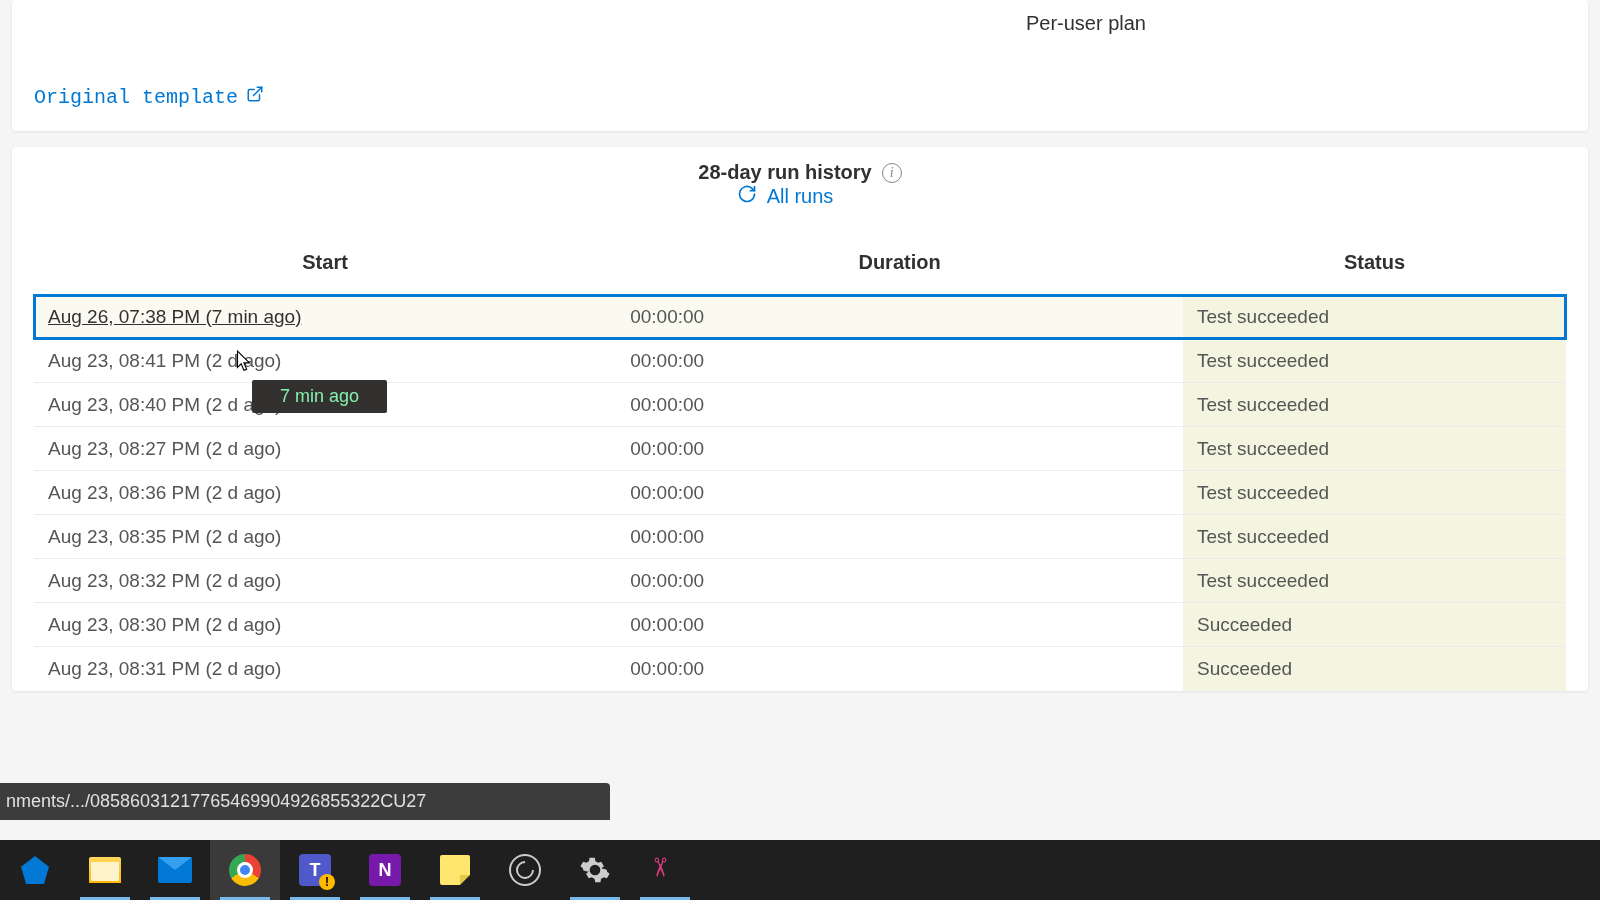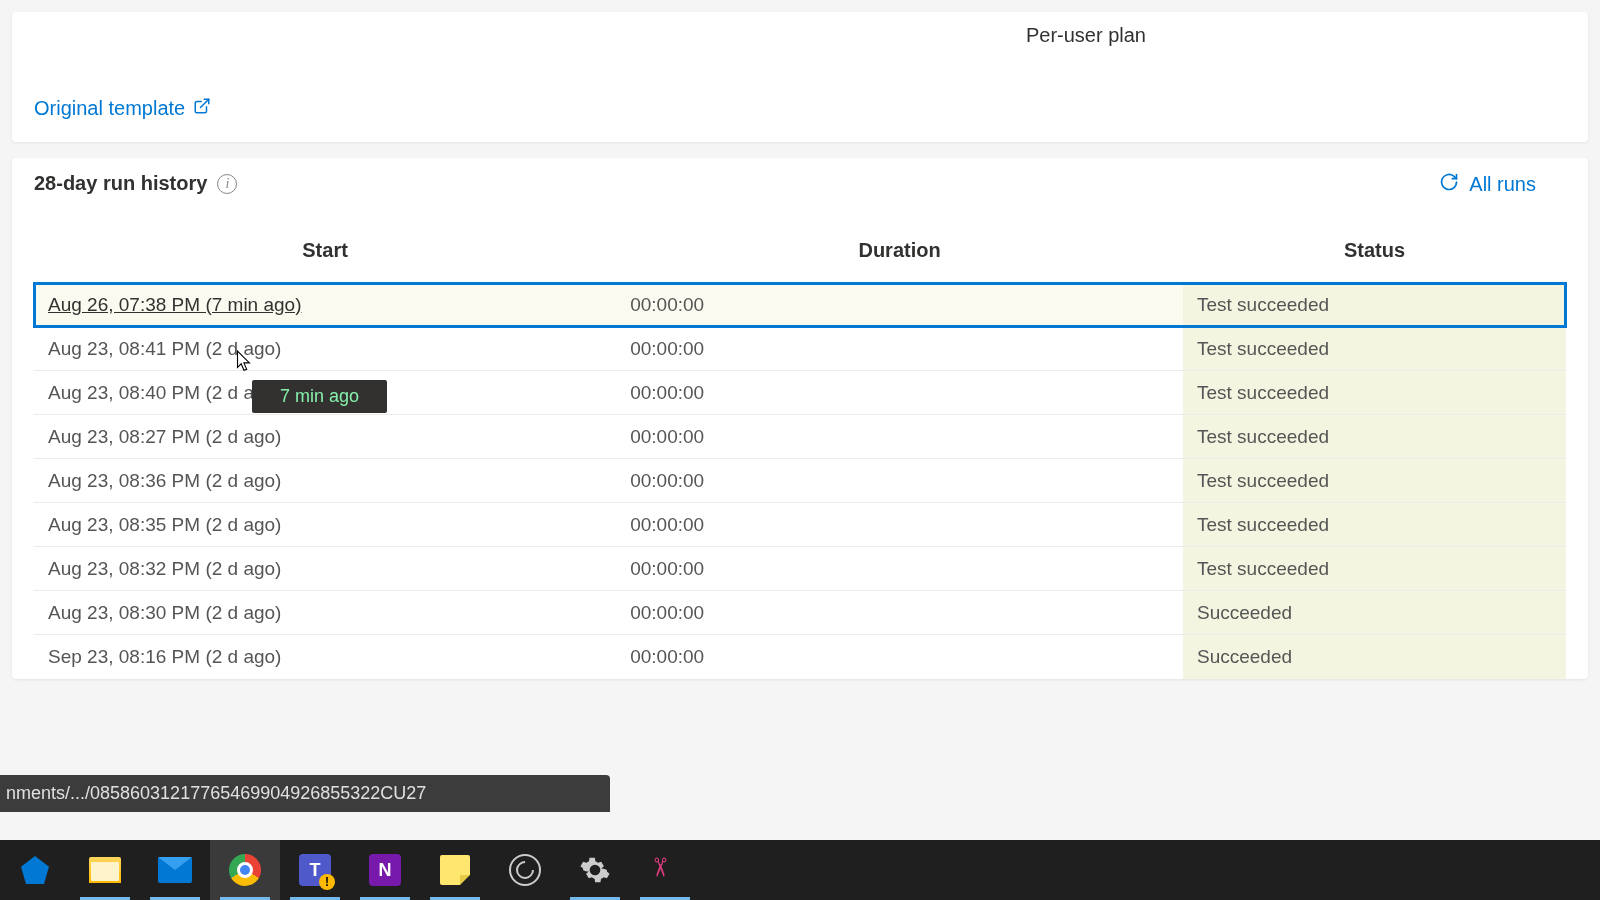--- a/index.html
+++ b/index.html
@@ -10,21 +10,20 @@
     body {
       font-family: "Segoe UI", Tahoma, Geneva, Verdana, sans-serif;
       background: #f5f5f5;
       width: 1600px;
       height: 900px;
       overflow: hidden;
       position: relative;
     }
     .main-container {
       padding: 0 12px;
-      margin-top: 12px;
     }
     .top-card {
       background: #ffffff;
       border-radius: 4px;
       padding: 12px 22px 22px 22px;
       margin-bottom: 16px;
       box-shadow: 0 1px 3px rgba(0,0,0,0.08);
     }
     .plan-label {
       text-align: right;
@@ -35,37 +34,39 @@
       margin-bottom: 50px;
     }
     .original-template-link {
       display: inline-flex;
       align-items: center;
       color: #0078d4;
       font-size: 20px;
       cursor: pointer;
       text-decoration: none;
       gap: 8px;
+      font-family: Liberation Mono, monospace;
     }
     .external-link-icon svg {
       width: 18px;
       height: 18px;
       stroke: #0078d4;
       fill: none;
     }
     .history-card {
       background: #ffffff;
       border-radius: 4px;
       box-shadow: 0 1px 3px rgba(0,0,0,0.08);
     }
     .history-header {
       display: flex;
-      align-items: flex-start;
+      align-items: center;
       justify-content: space-between;
       padding: 14px 22px 14px 22px;
+      flex-direction: column;
     }
     .history-title-wrap {
       display: flex;
       align-items: center;
       gap: 10px;
     }
     .history-title {
       font-size: 20px;
       font-weight: 700;
       color: #323130;
@@ -161,21 +162,21 @@
       position: absolute;
       z-index: 200;
       pointer-events: none;
     }
     .cursor-pointer svg {
       width: 22px;
       height: 26px;
     }
     .status-bar {
       position: absolute;
-      bottom: 88px;
+      bottom: 80px;
       left: 0;
       background: #3c3c3c;
       color: #e0e0e0;
       font-size: 18px;
       padding: 8px 14px 8px 6px;
       border-top-right-radius: 4px;
       z-index: 50;
       min-width: 610px;
     }
     .taskbar {
@@ -442,21 +443,21 @@
               <td class="start-cell"><span class="start-text">Aug 23, 08:32 PM (2 d ago)</span></td>
               <td>00:00:00</td>
               <td class="status-cell">Test succeeded</td>
             </tr>
             <tr>
               <td class="start-cell"><span class="start-text">Aug 23, 08:30 PM (2 d ago)</span></td>
               <td>00:00:00</td>
               <td class="status-cell">Succeeded</td>
             </tr>
             <tr>
-              <td class="start-cell"><span class="start-text">Sep 23, 08:16 PM (2 d ago)</span></td>
+              <td class="start-cell"><span class="start-text">Aug 23, 08:31 PM (2 d ago)</span></td>
               <td>00:00:00</td>
               <td class="status-cell">Succeeded</td>
             </tr>
           </tbody>
       </table>
     </div>
   </div>
 </div>
 
 <div class="tooltip" id="hover-tooltip" style="left:252px; top:380px;">7 min ago</div>

